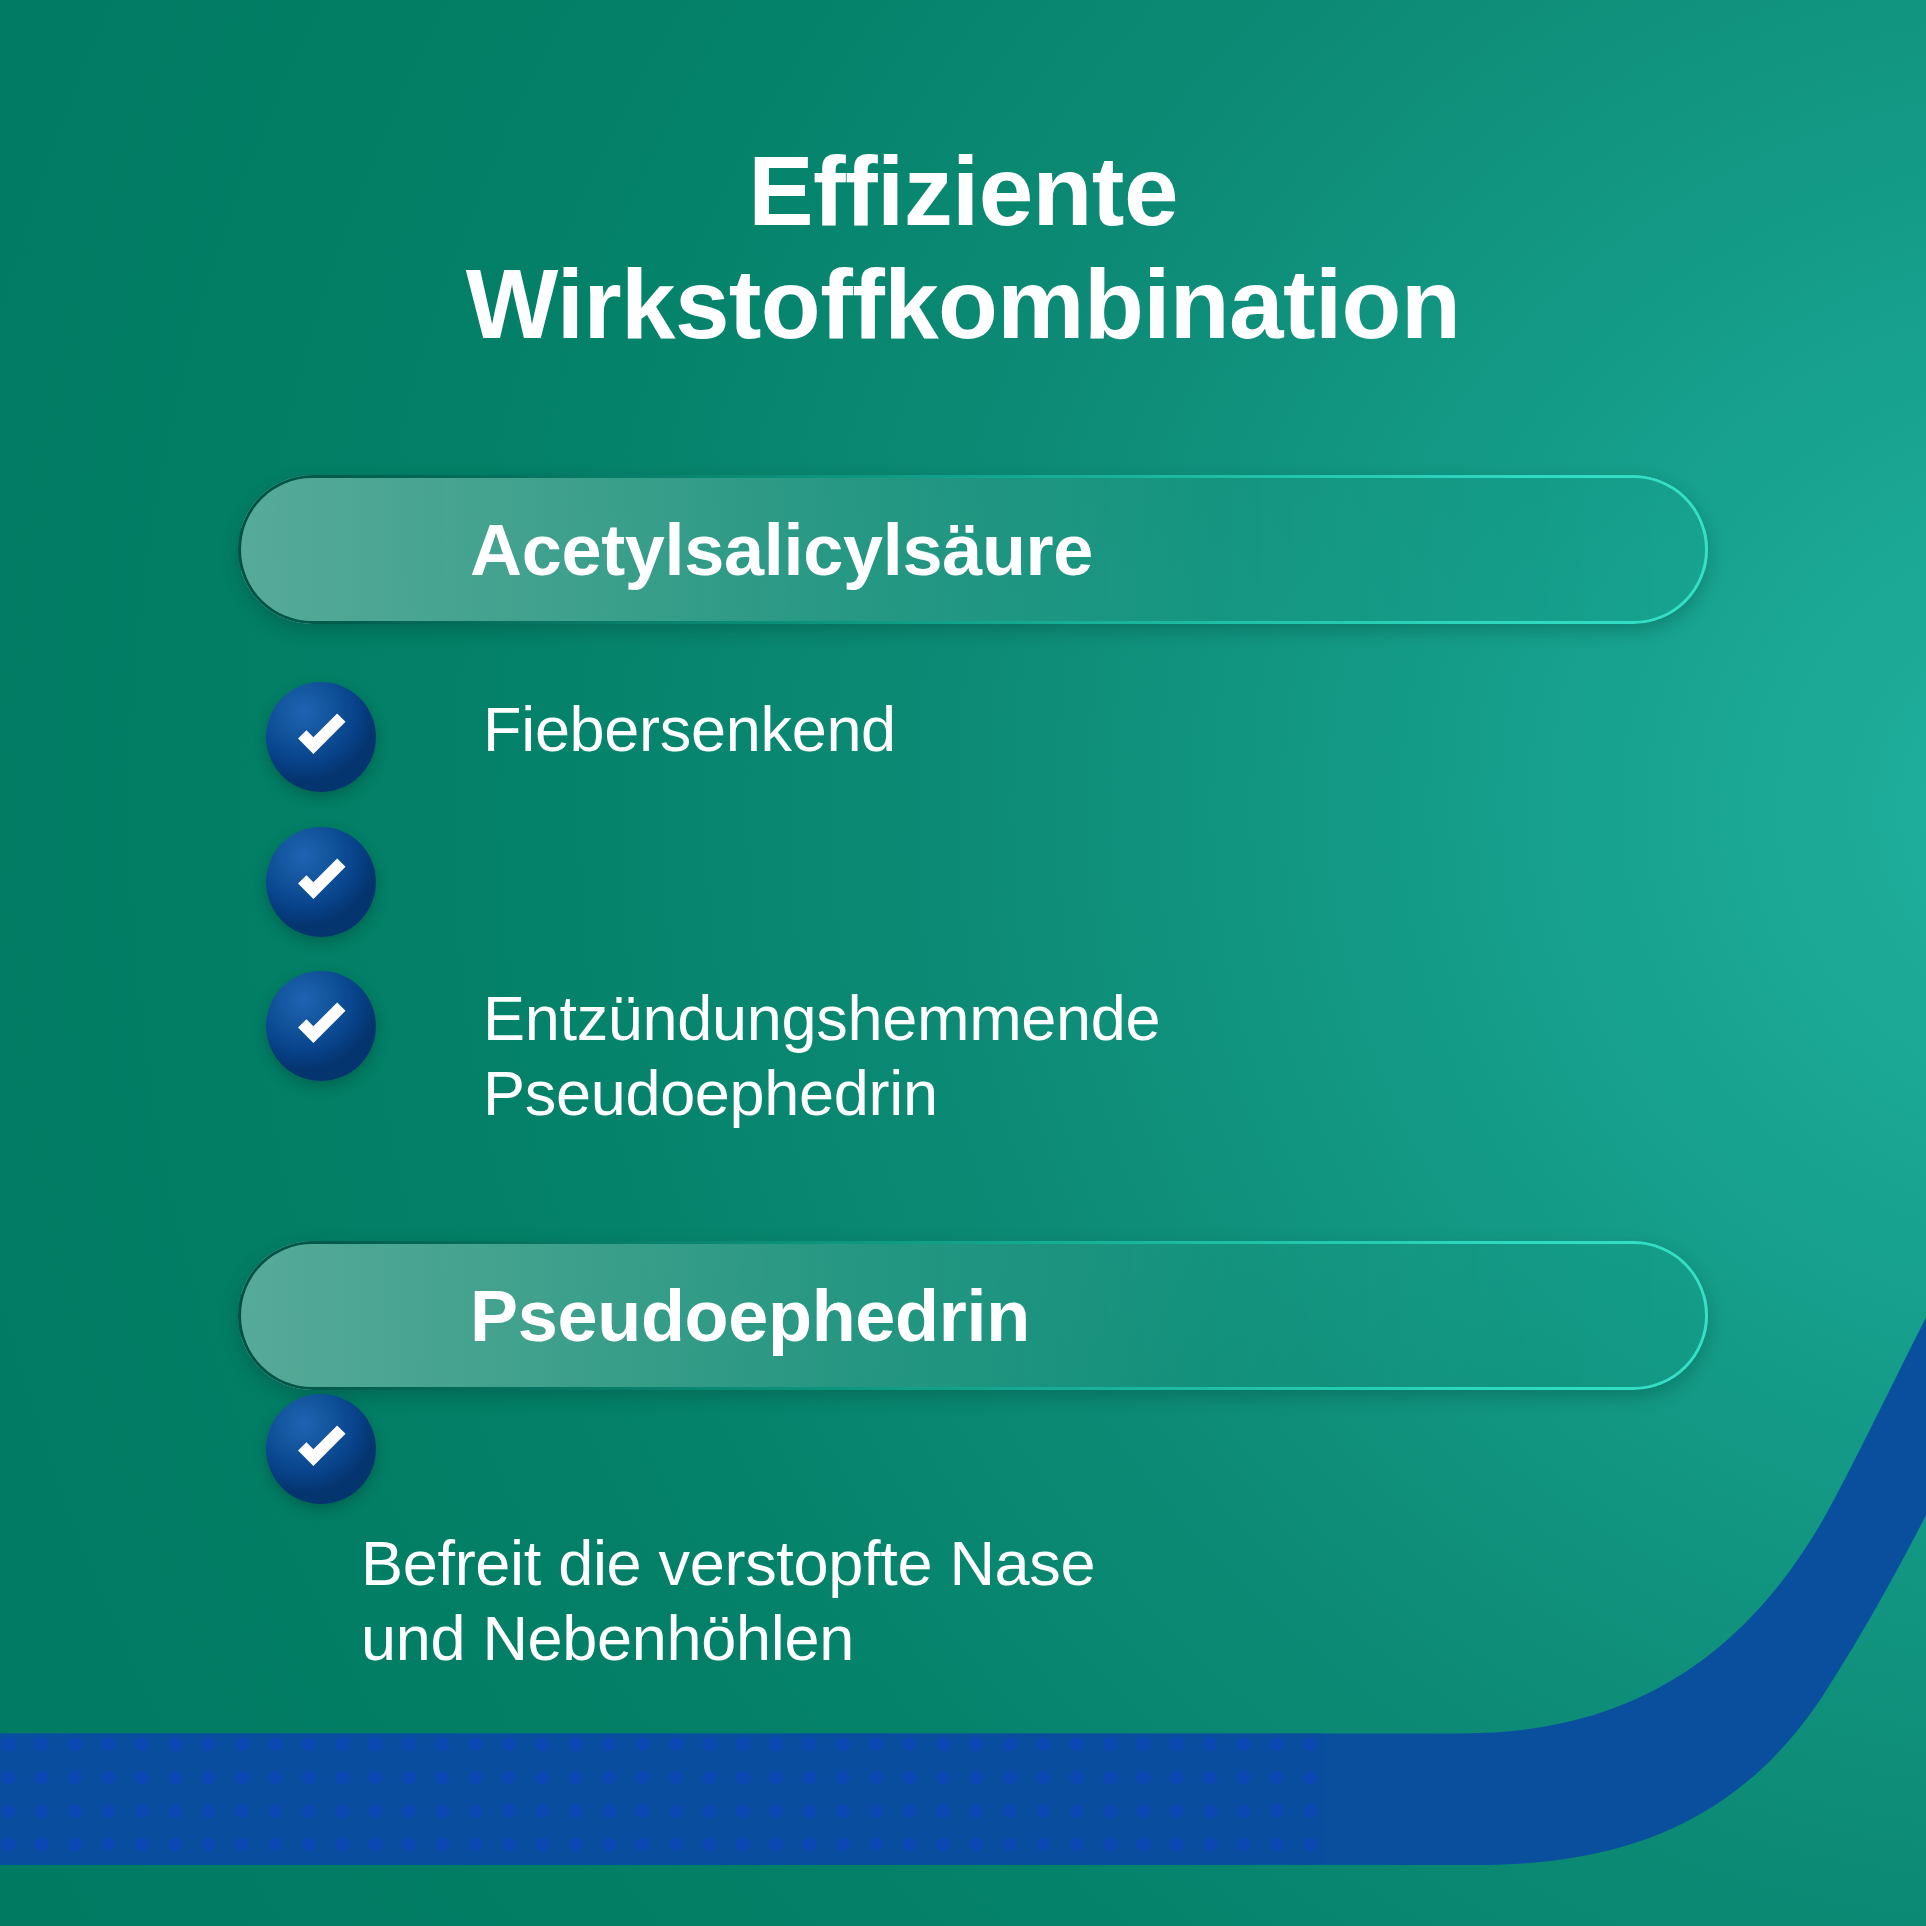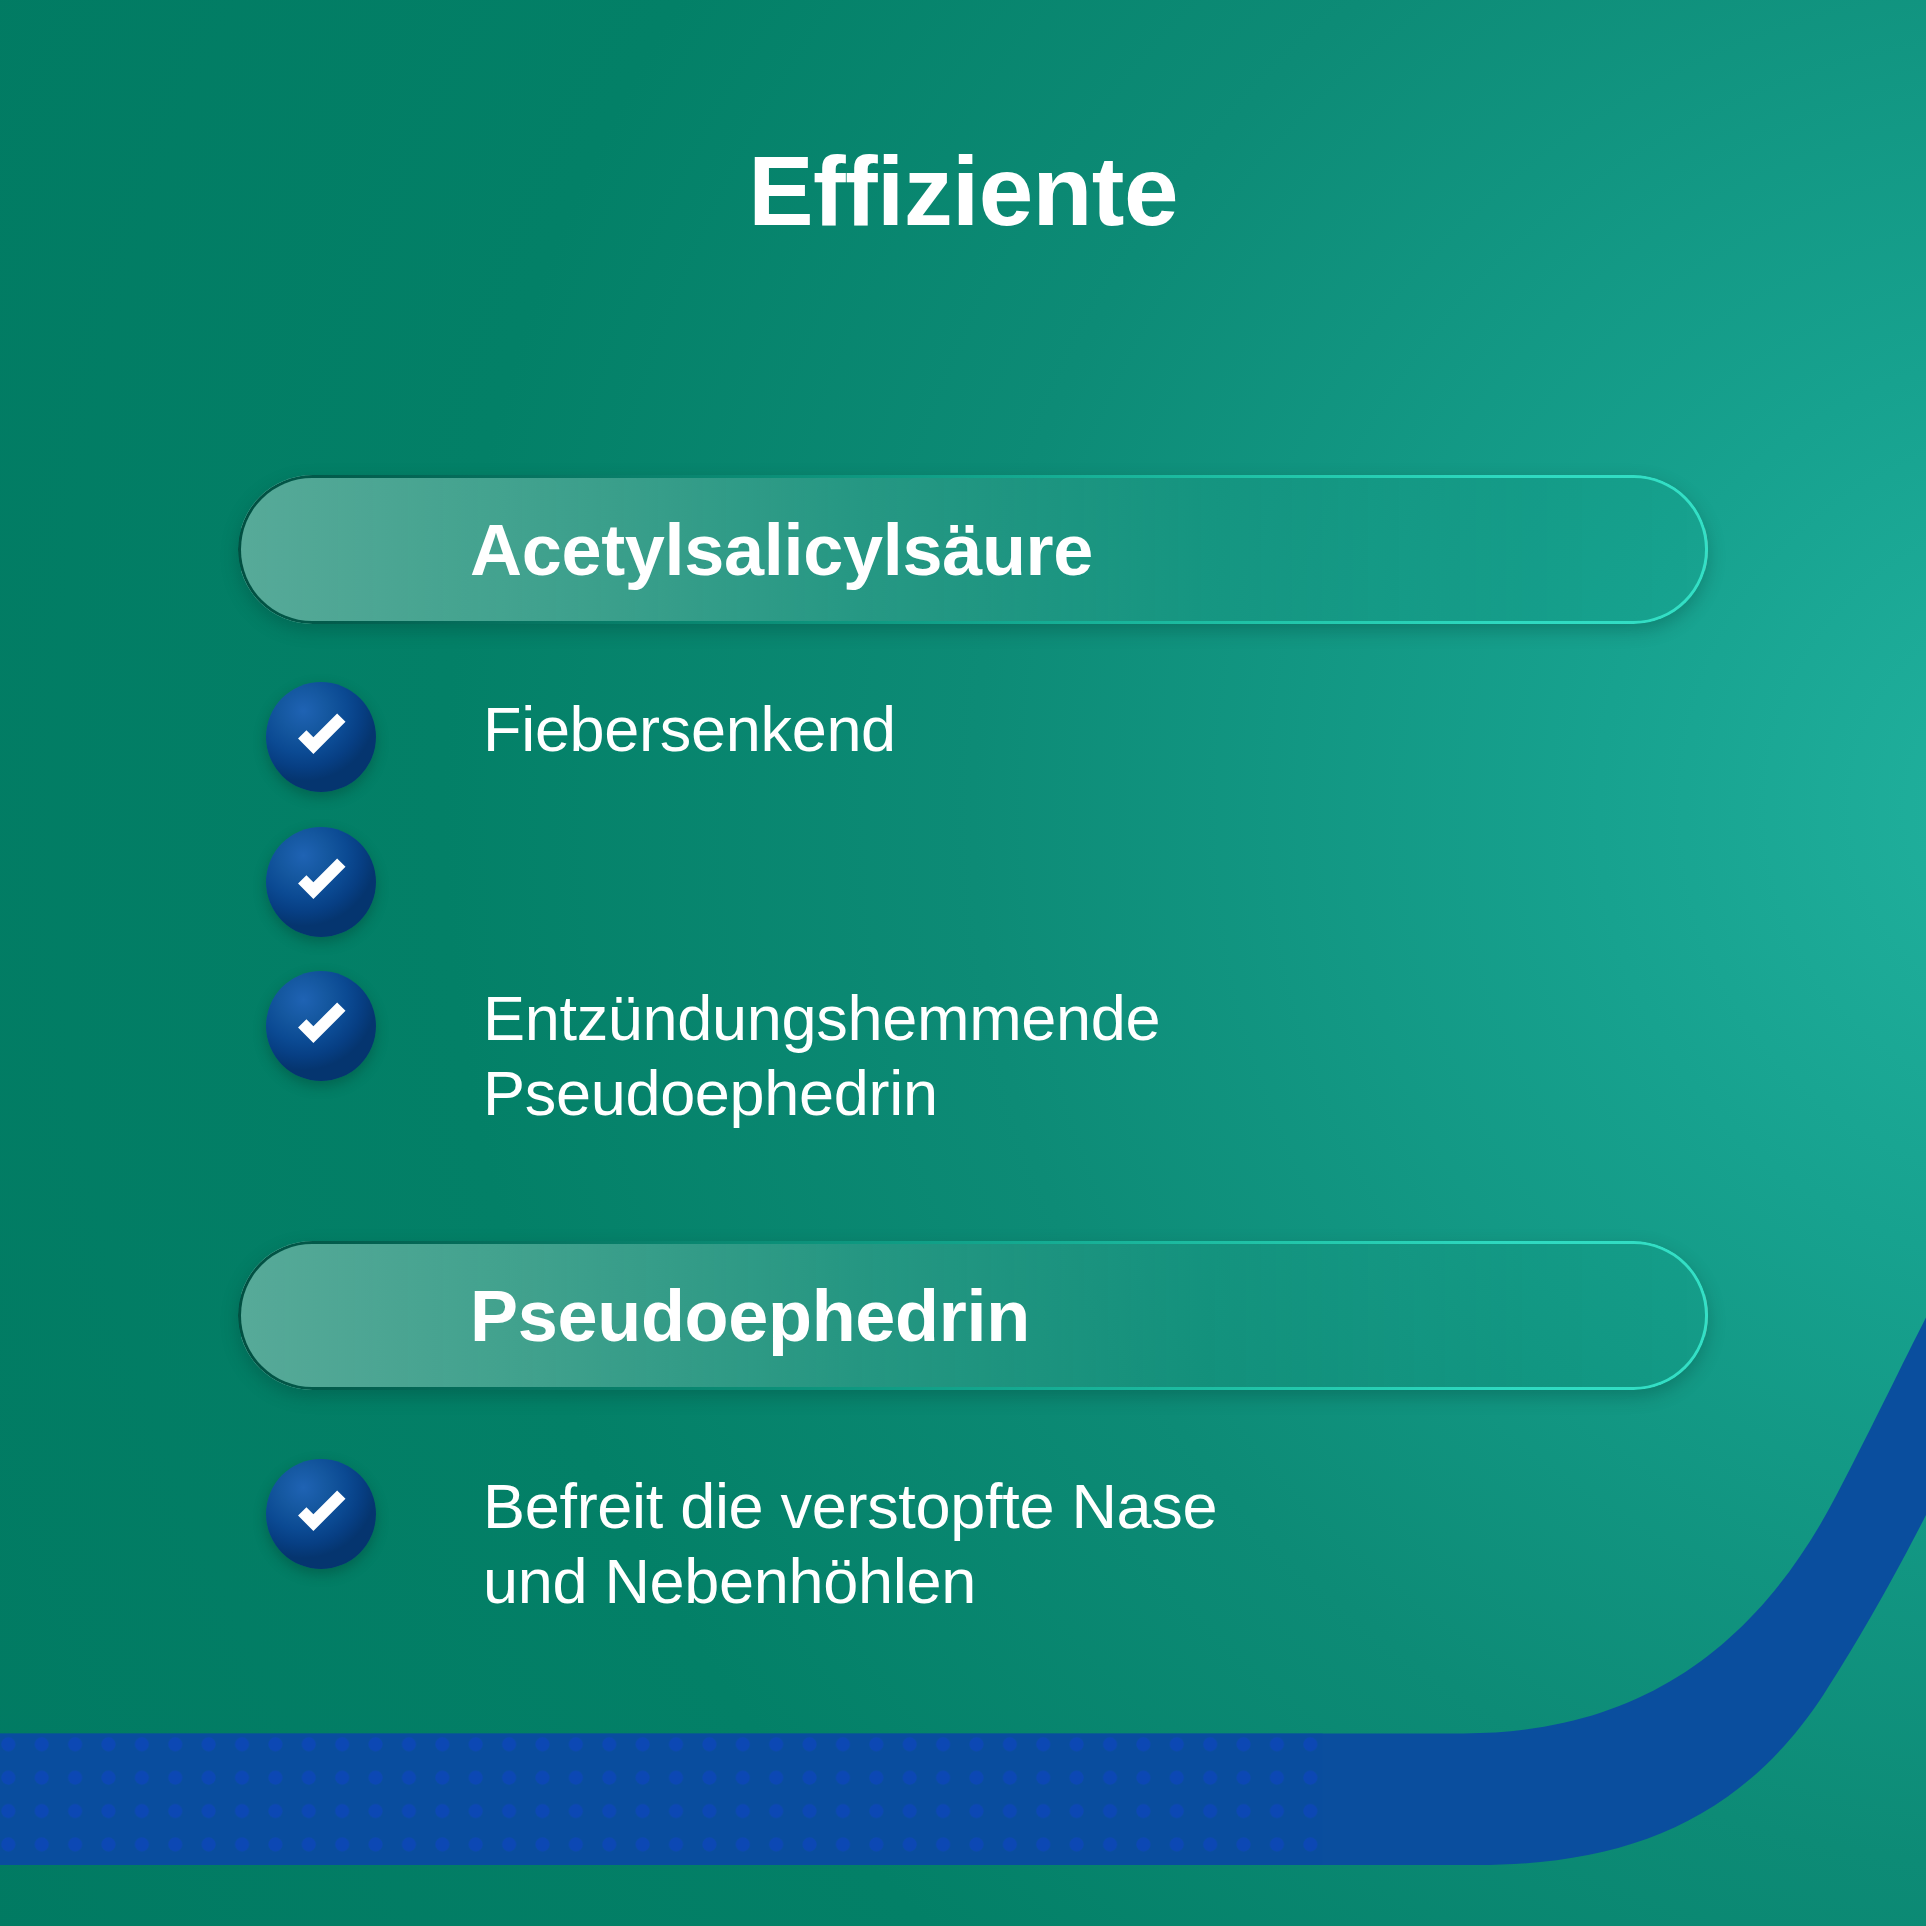--- a/index.html
+++ b/index.html
@@ -119,21 +119,21 @@
     font-weight:400;
     letter-spacing:-0.3px;
     margin-left:95px;
     padding-top:10.3px;
     white-space:pre-line;
   }
 
   #benefit-0{ top:682px; }
   #benefit-1{ top:827px; }
   #benefit-2{ top:971px; }
-  #benefit-3{ top:1459px; }
+  #benefit-3{ top:1394px;flex-direction:column; }
 </style>
 </head>
 <body>
 
 <div id="poster">
 
   <svg class="wave-layer" viewBox="0 0 3000 3000" preserveAspectRatio="none" xmlns="http://www.w3.org/2000/svg">
     <defs>
       <pattern id="dotgrid" x="0" y="0" width="52" height="52" patternUnits="userSpaceOnUse">
         <circle cx="13" cy="13" r="11" fill="#0d47b8"></circle>
@@ -160,20 +160,21 @@
              L0,2905 Z" fill="#0a4e9e"></path>
 
     <g clip-path="url(#bandclip)">
       <rect x="0" y="2600" width="2060" height="340" fill="#0a4e9e" opacity="0.62"></rect>
       <rect x="0" y="2600" width="2060" height="340" fill="url(#dotgrid)" opacity="0.85"></rect>
     </g>
   </svg>
 
   <h1 class="headline">
     <span class="ln">Effiziente</span>
+    <span class="ln">Wirkstoffkombination</span>
   </h1>
 
   <div class="pill" id="pill-asa">
     <span class="pill-label">Acetylsalicylsäure</span>
   </div>
 
   <div class="benefit" id="benefit-0">
     <span class="check-badge">
       <svg viewBox="0 0 24 24" xmlns="http://www.w3.org/2000/svg" aria-hidden="true">
         <path d="M3.6 12.4 L9.1 17.9 L20.6 6.4 L17.6 3.4 L9.1 11.9 L6.6 9.4 Z" fill="#ffffff"></path>

